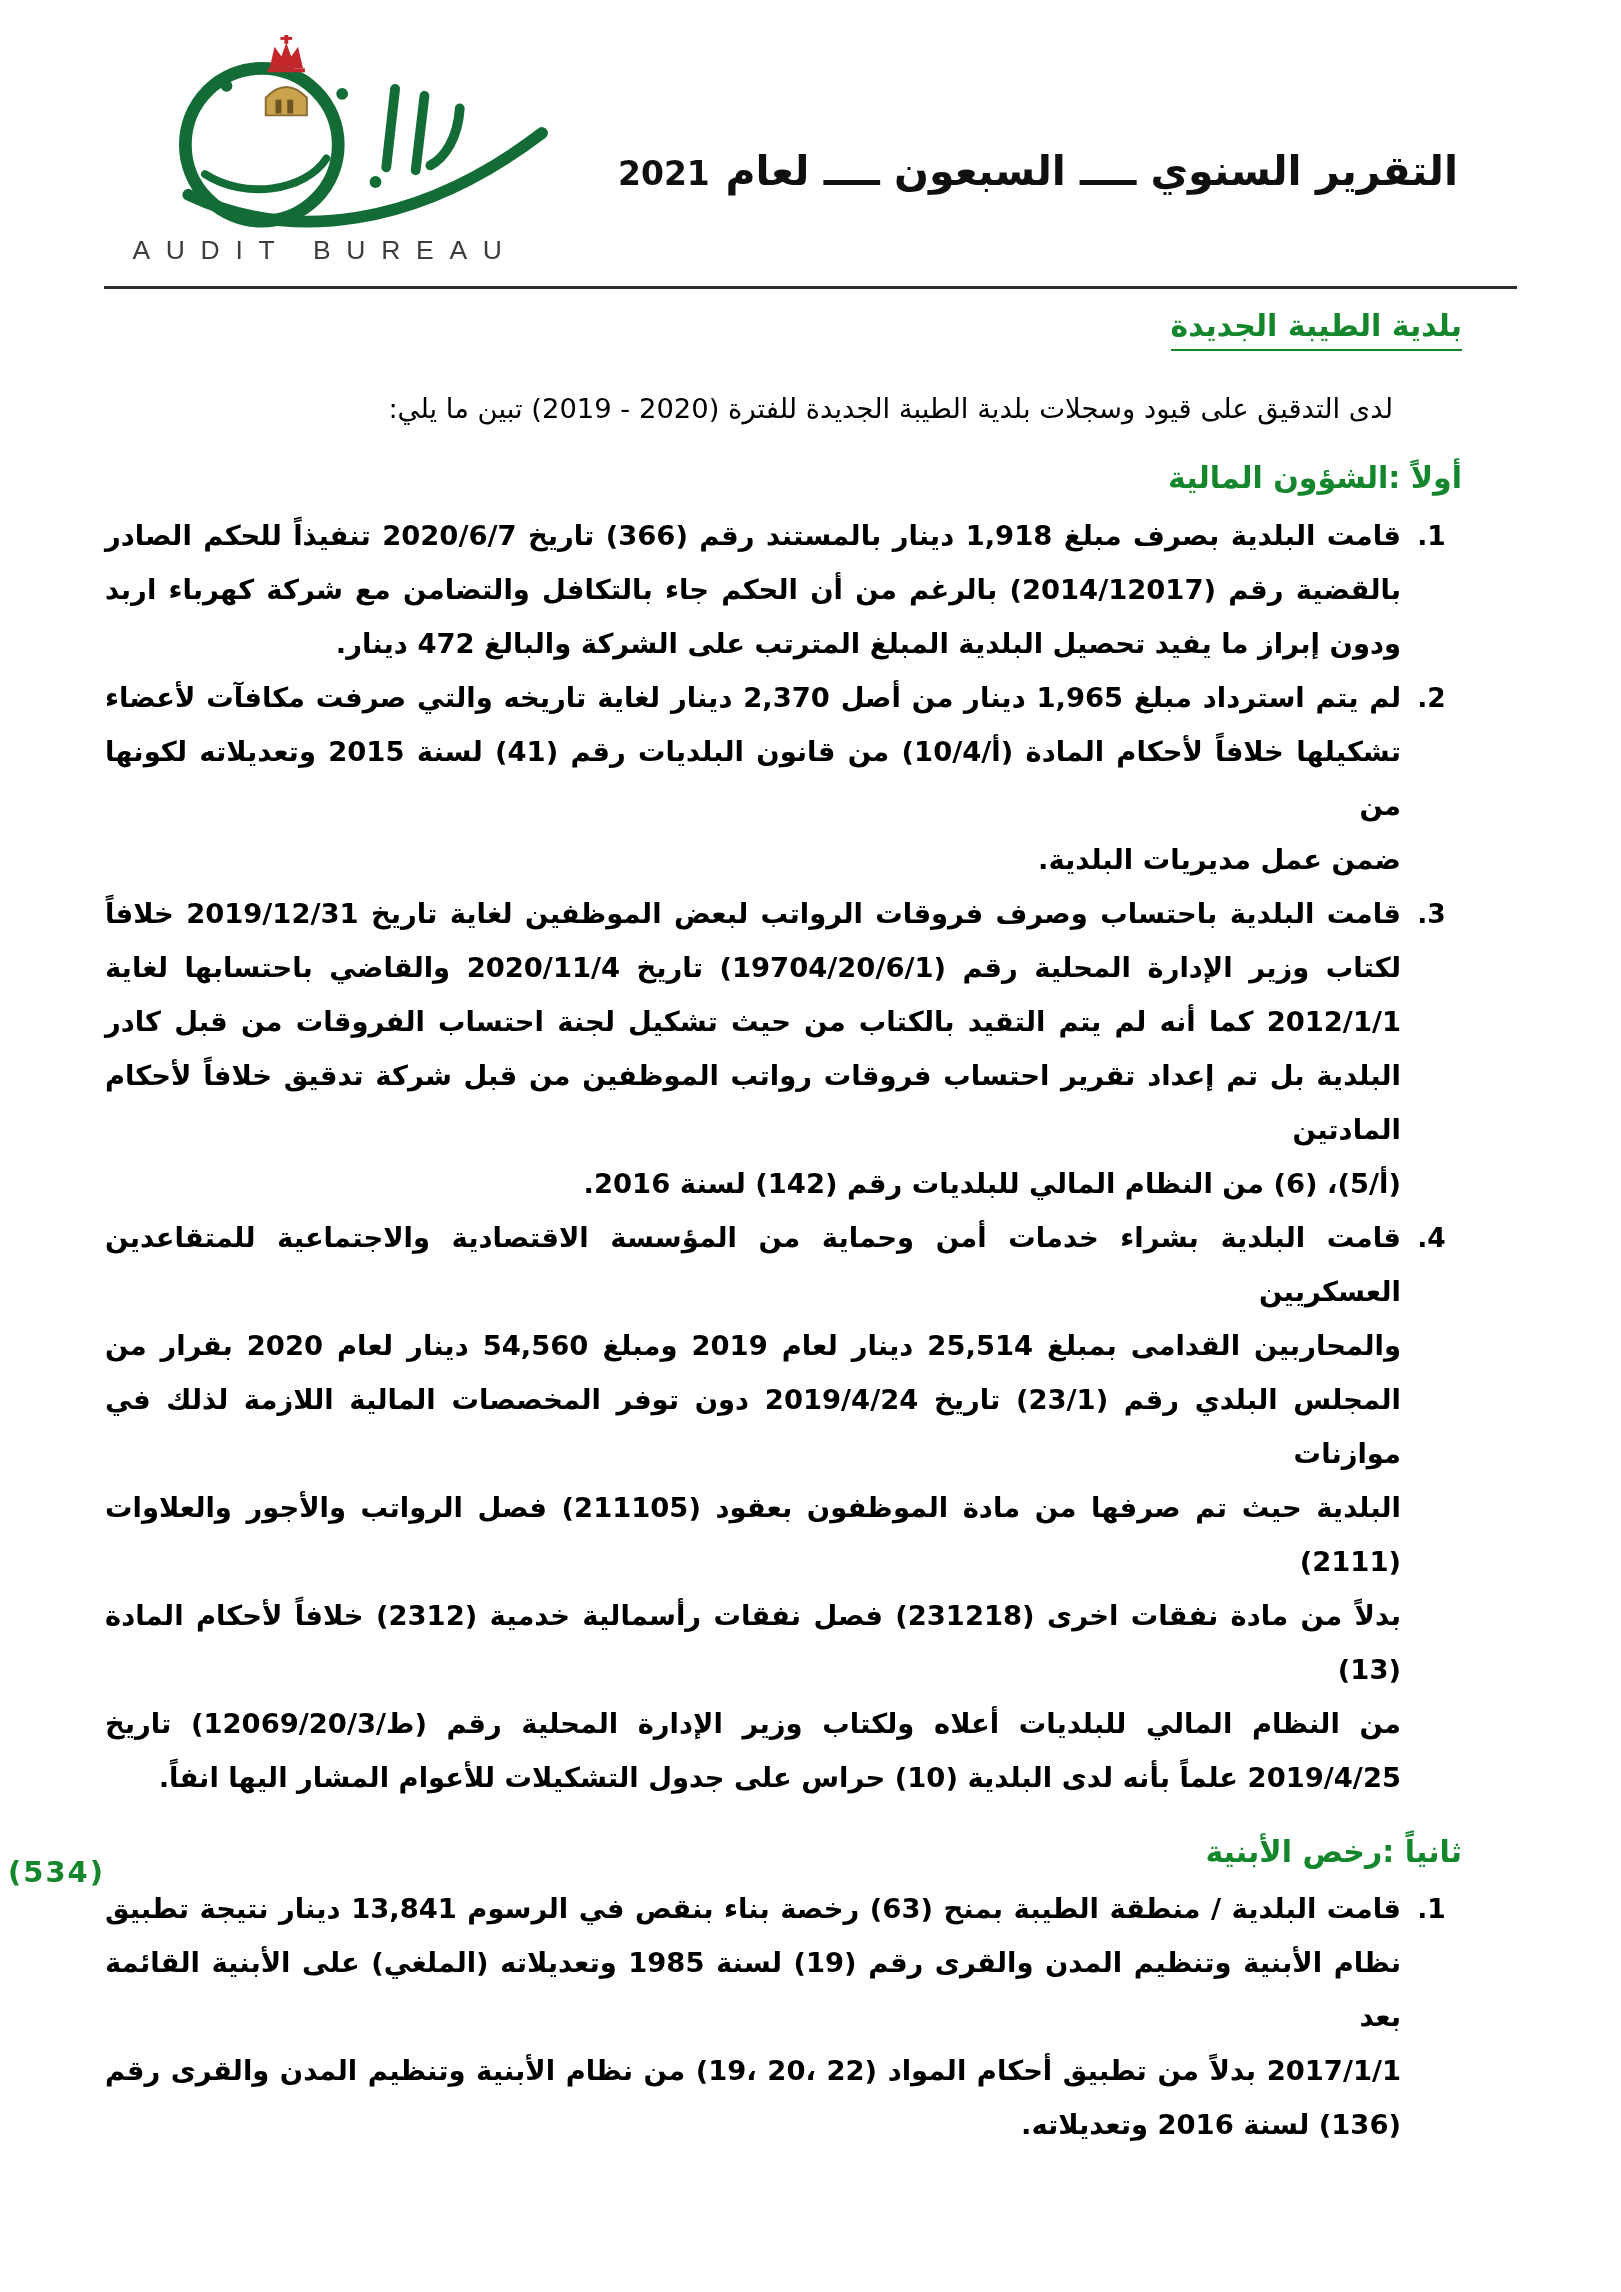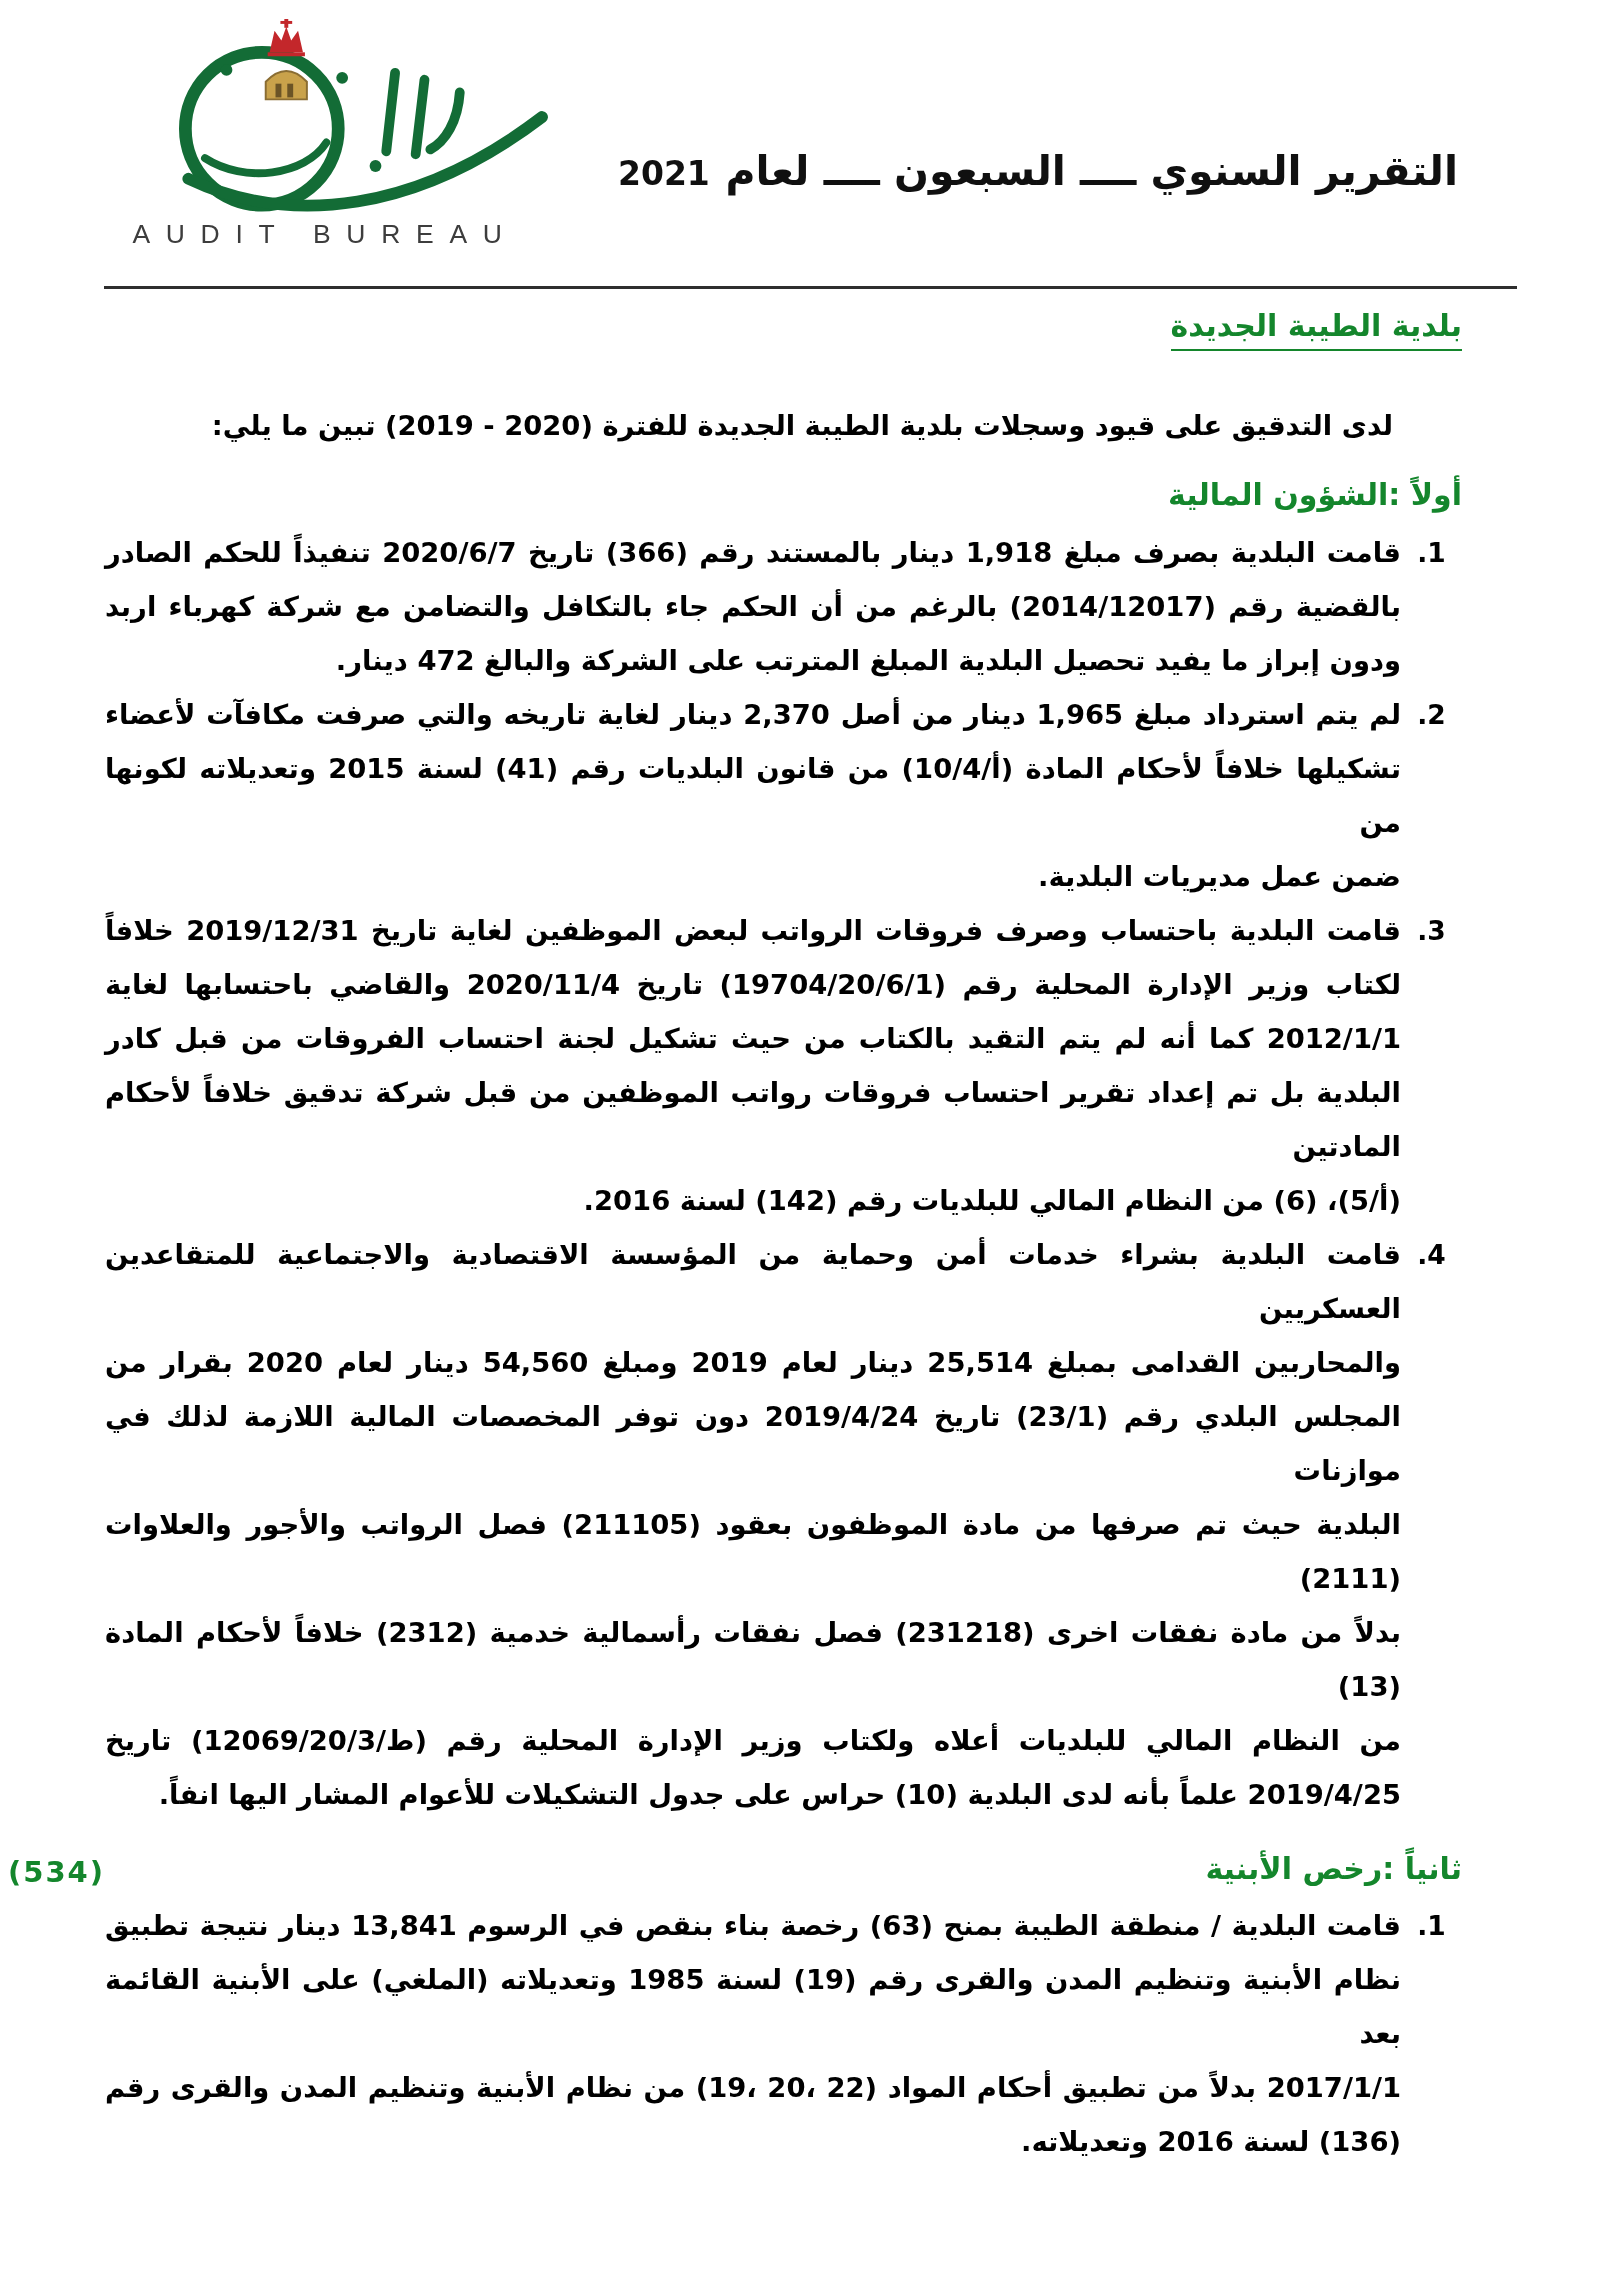--- a/index.html
+++ b/index.html
@@ -3,21 +3,21 @@
 <meta charset="utf-8">
 <style>
   * { margin:0; padding:0; box-sizing:border-box; }
   html,body { background:#ffffff; }
   body {
     width:1621px; height:2293px; position:relative; overflow:hidden;
     font-family:"DejaVu Sans", sans-serif;
     color:#000;
   }
   
-  .logo-wrap { position:absolute; left:90px; top:19px; width:470px; }
+  .logo-wrap { position:absolute; left:90px; top:35px; width:470px; }
   .logo-emblem { display:block; margin:0 auto; }
   .audit-latin {
     margin-top:3.9px; text-align:center;
     font-family:"Liberation Sans", sans-serif;
     font-size:26.5px; font-weight:500; color:#3d3d3d;
     letter-spacing:15.7px; white-space:nowrap;
   }
   .report-title {
     position:absolute; top:147px; right:163px;
     direction:rtl; white-space:nowrap;
@@ -33,22 +33,22 @@
     position:absolute; top:308px; right:159px; width:1357px;
     direction:rtl; text-align:right;
   }
   .doc-title {
     display:inline-block;
     font-size:30px; font-weight:bold; color:var(--green,#14862c);
     border-bottom:2.9px solid var(--green,#14862c);
     padding-bottom:6px;
   }
   .intro {
-    margin-top:52px;
-    font-size:27.4px; font-weight:bold; color:#000;
+    margin-top:35px;
+    font-size:27.4px; font-weight:normal; color:#000;
     line-height:45px; text-indent:69px;
   }
   .section-heading {
     margin:29px 0 13.7px 0;
     font-size:30px; font-weight:bold; color:var(--green,#14862c);
   }
   .section-heading .h-label { }
   .item { display:flex; direction:rtl; }
   .marker {
     flex:0 0 61px; width:61px; text-align:center;

